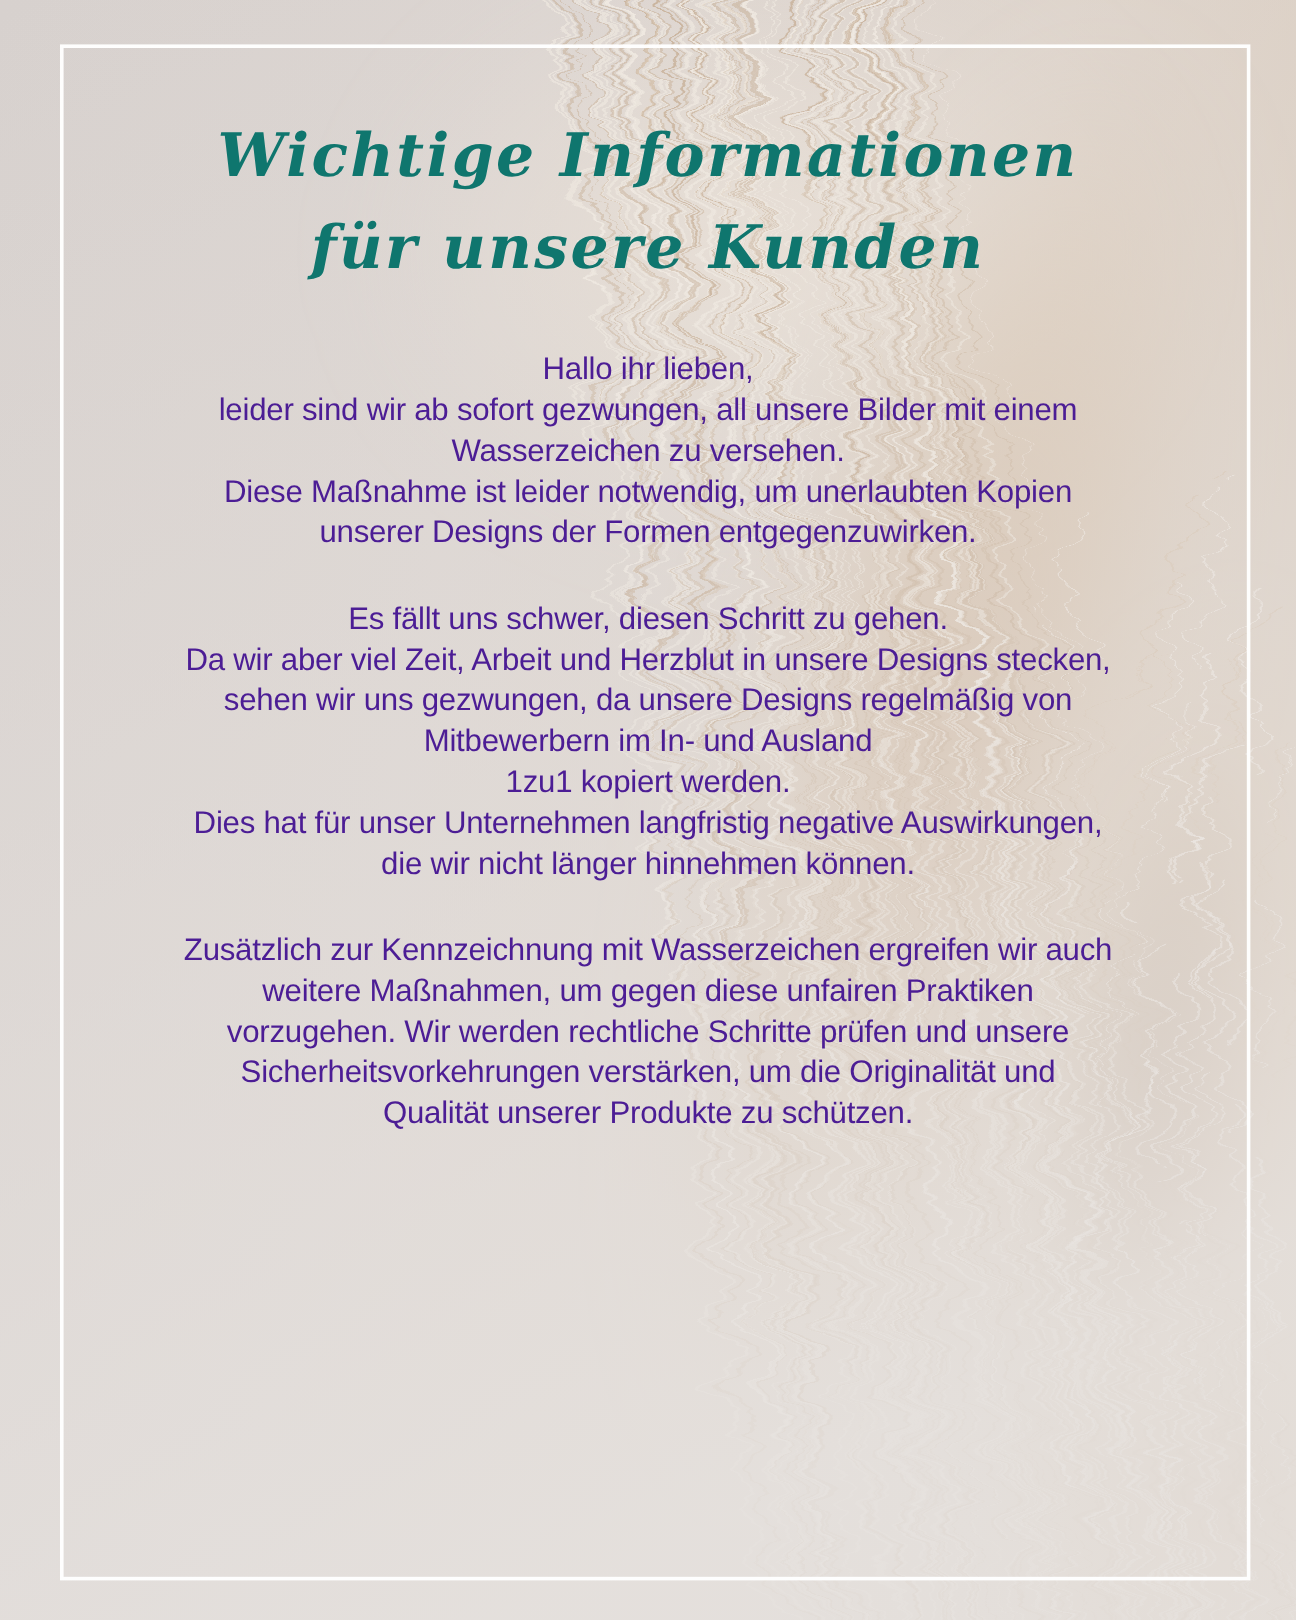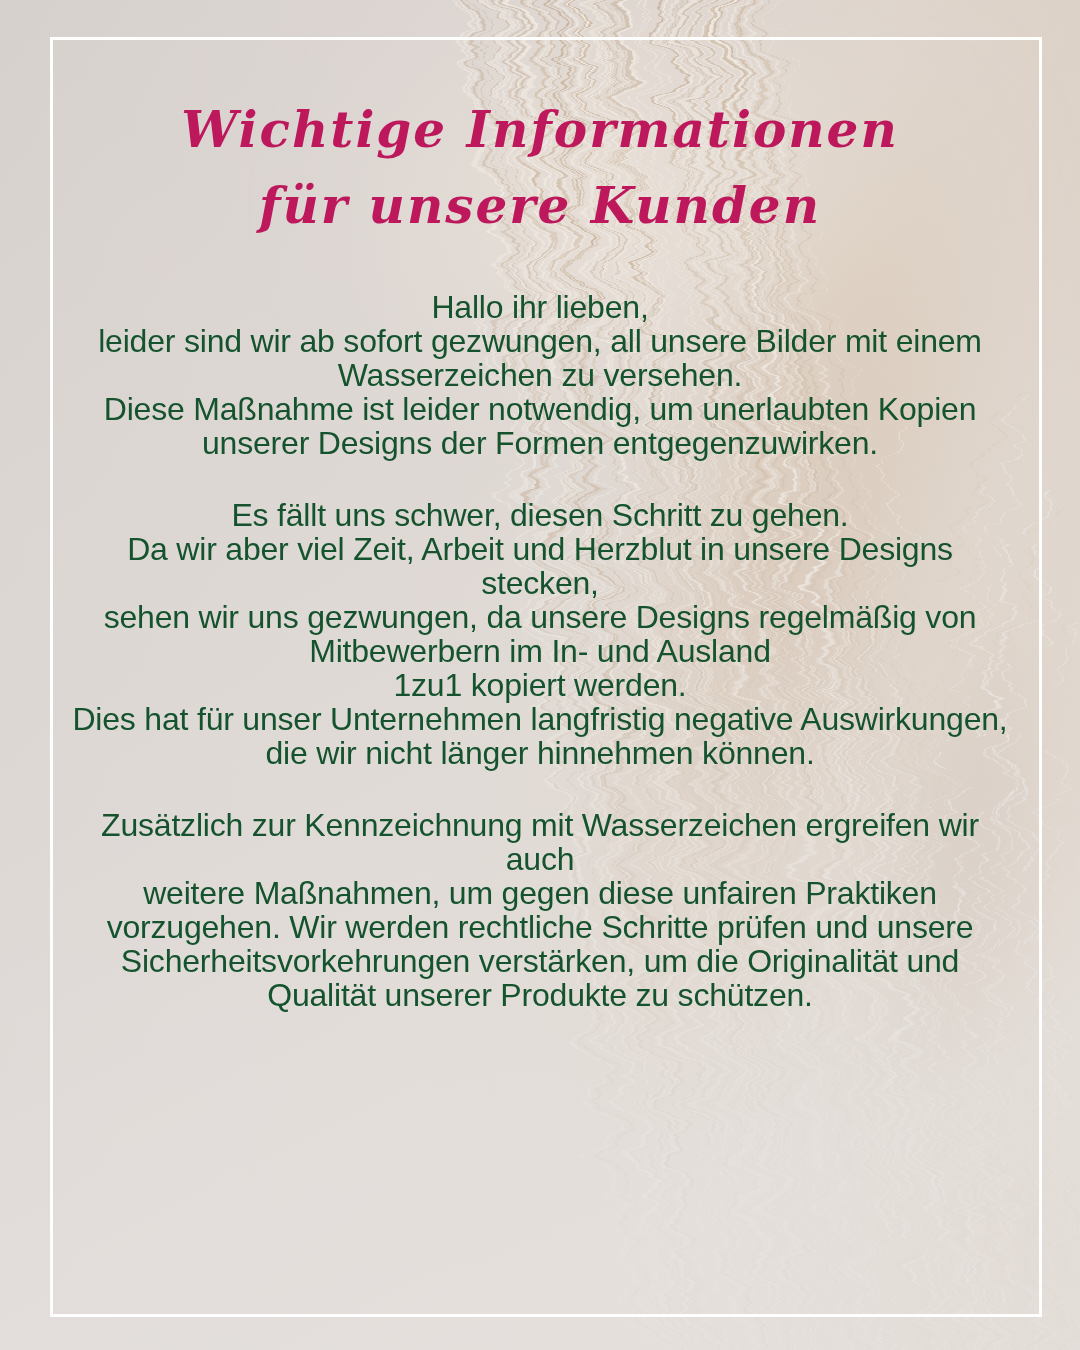--- a/index.html
+++ b/index.html
@@ -33,28 +33,28 @@
   .title {
     position: absolute;
     left: 0; right: 0; top: 92px;
     margin: 0;
     font-family: "DejaVu Serif", serif;
     font-style: italic;
     font-weight: bold;
     font-size: 50px;
     line-height: 76px;
     letter-spacing: 2px;
-    color: #be185d;
+    color: #0f766e;
   }
   .title .tline { display: block; }
   .textblock {
     position: absolute;
     left: 70px; right: 70px; top: 290px;
-    color: #14532d;
-    font-size: 32px;
+    color: #4c1d95;
+    font-size: 26px;
     line-height: 34px;
     letter-spacing: -0.2px;
   }
   .textblock p {
     margin: 0 0 38px 0;
     white-space: pre-line;
   }
   .signoff {
     margin: 0;
     white-space: pre-line;

